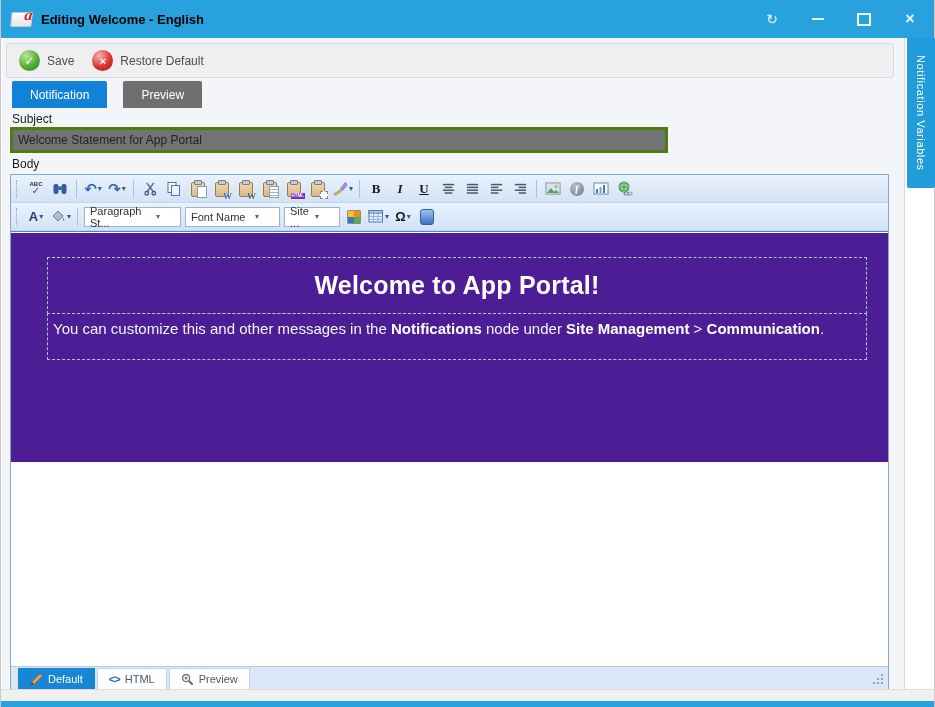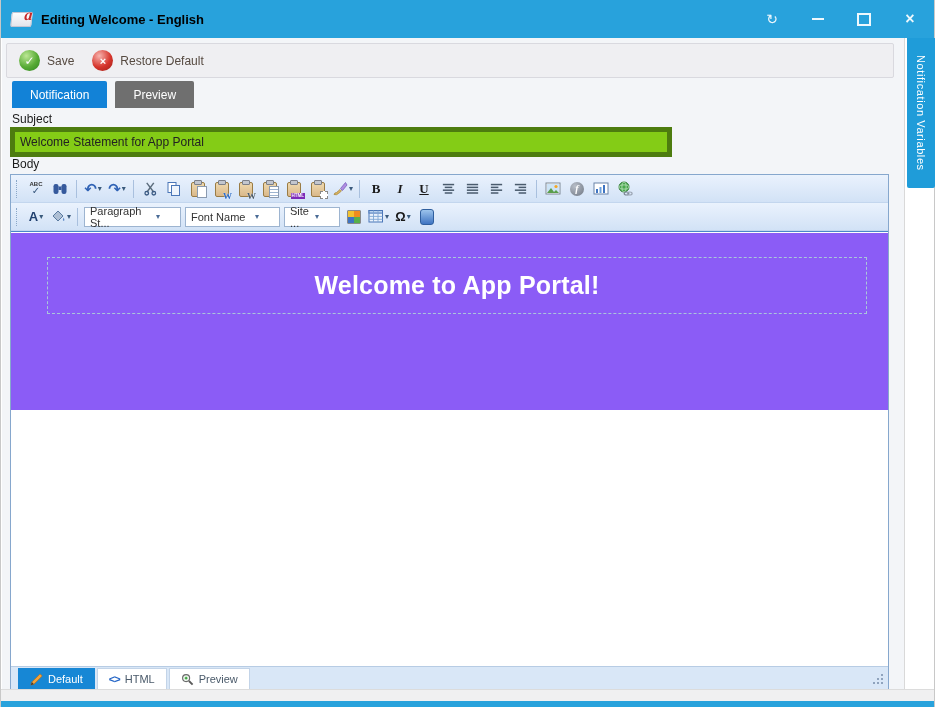--- a/index.html
+++ b/index.html
@@ -31,32 +31,32 @@
           border:1px solid #d9d9df;border-radius:2px;display:flex;align-items:center;
           padding:0 12px;box-sizing:border-box;}
   .cmd{display:flex;align-items:center;gap:7px;color:#564a41;font-size:12px;cursor:pointer;}
   .cmd + .cmd{margin-left:18px;}
   .sphere{width:21px;height:21px;border-radius:50%;display:flex;align-items:center;
           justify-content:center;color:#fff;font-weight:bold;font-size:12px;}
   .sphere.green{background:radial-gradient(circle at 35% 28%,#bce795,#57ab35 55%,#2d831f);}
   .sphere.red{background:radial-gradient(circle at 35% 28%,#f7b3ae,#d6352c 55%,#9c1d16);font-size:11px;}
 
   
-  .toptabs{position:absolute;top:43px;left:10px;display:flex;gap:8px;}
+  .toptabs{position:absolute;top:43px;left:10px;display:flex;gap:16px;}
   .ttab{height:27px;display:flex;align-items:center;padding:0 18px;font-size:12px;color:#fff;
         border-radius:2px 2px 0 0;cursor:pointer;}
   .ttab.active{background:#1282D7;}
   .ttab.inactive{background:#6F6F6F;}
 
   
   .lbl{position:absolute;left:10px;font-size:12px;color:#1b1b1b;}
   .lbl.subject{top:74px;}
   .lbl.bodylbl{top:119px;}
-  .subject-input{position:absolute;top:89px;left:8px;width:642px;height:20px;border:5px solid #4d7c0f;
-                 font:12px "Liberation Sans","DejaVu Sans",sans-serif;padding:0 5px;color:#222;background:#84cc16;}
+  .subject-input{position:absolute;top:89px;left:8px;width:642px;height:20px;border:3px solid #4d7c0f;
+                 font:12px "Liberation Sans","DejaVu Sans",sans-serif;padding:0 5px;color:#222;background:#737373;}
 
   
   .editor{position:absolute;top:136px;left:8px;width:879px;bottom:0;border:1px solid #86a7cd;
           background:#fff;display:flex;flex-direction:column;box-sizing:border-box;}
   .etb{display:flex;align-items:center;padding:2px 3px;height:28px;box-sizing:border-box;
        background:linear-gradient(#eaf2fd,#d2e2f6);border-bottom:1px solid #c3d6ee;}
   .gripv{width:3px;height:18px;border-left:1px dotted #8aa7c8;margin:0 4px 0 2px;}
   .vsep{width:1px;height:18px;background:#a9c0de;margin:0 4px;}
   .ebtn{min-width:24px;height:24px;display:flex;align-items:center;justify-content:center;gap:1px;
         border-radius:2px;cursor:pointer;padding:0 2px;box-sizing:border-box;}
@@ -84,21 +84,21 @@
           color:#fff;font:bold italic 10px "Liberation Serif",serif;display:flex;align-items:center;justify-content:center;}
   .quad{width:12px;height:12px;background:conic-gradient(#f08c1e 0 25%,#58b04a 0 50%,#3f74c2 0 75%,#f2c230 0);
         border:1px solid #8a8a8a;border-radius:1px;}
   .snip{width:12px;height:14px;background:linear-gradient(#9cc4ec,#3f74c2);border:1px solid #2f5f9e;border-radius:3px;}
   .combo{height:20px;background:#fff;border:1px solid #9db4d0;display:flex;align-items:center;
          padding:0 20px 0 5px;margin:0 2px;font-size:11px;color:#333;cursor:pointer;box-sizing:border-box;}
   .combo .carr{margin-left:auto;font-size:8px;color:#4a6b96;padding-left:6px;}
 
   
   .canvas{flex:1;background:#fff;border-top:1px solid #4a86c8;position:relative;overflow:hidden;}
-  .banner{position:absolute;top:1px;left:0;right:0;height:177px;background:#8b5cf6;
+  .banner{position:absolute;top:1px;left:0;right:0;height:229px;background:#4c1d95;
           padding:24px 21px 0 36px;box-sizing:border-box;}
   .dashbox{border:1px dashed #a9c6da;box-sizing:border-box;}
   .box1{height:57px;display:flex;align-items:center;justify-content:center;}
   .bheading{color:#fff;font-size:25px;font-weight:bold;letter-spacing:.2px;}
   .box2{height:47px;margin-top:-1px;padding:6px 4px 0 5px;font-size:15px;color:#f2f7fb;}
   .box2 b{color:#fff;}
 
   
   .modebar{height:22px;background:#d9e7f7;border-top:1px solid #b7cce4;display:flex;
            align-items:flex-end;padding-left:7px;position:relative;}
@@ -367,20 +367,23 @@
           <span class="ebtn">
             <span class="snip"></span>
           </span>
         </div>
 
         <div class="canvas">
           <div class="banner">
             <div class="dashbox box1">
               <span class="bheading">Welcome to App Portal!</span>
             </div>
+            <div class="dashbox box2">
+              <span><span>You can customize this and other messages in the </span><b>Notifications</b><span> node under </span><b>Site Management</b><span> &gt; </span><b>Communication</b><span>.</span></span>
+            </div>
           </div>
         </div>
 
         <div class="modebar">
           <div class="mtab active">
             <svg width="13" height="13" viewBox="0 0 14 14">
               <path d="M1 13 L2 9.8 L10.2 1.6 A1 1 0 0 1 11.6 1.6 L12.5 2.5 A1 1 0 0 1 12.5 3.9 L4.2 12 Z" fill="#f2a33c" stroke="#b5701f" stroke-width="0.8"></path>
               <path d="M1 13 L2 9.8 L4.2 12 Z" fill="#3a3a3a"></path>
             </svg>
             <span>Default</span>

